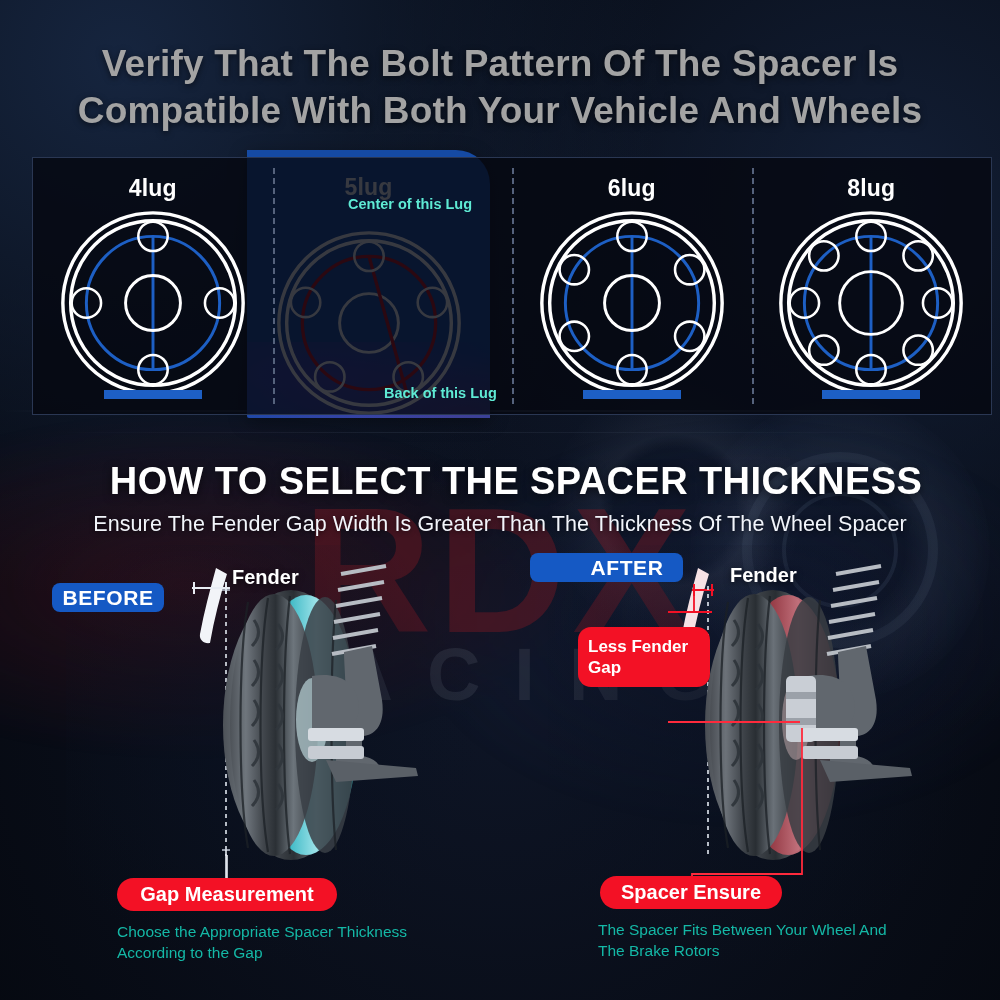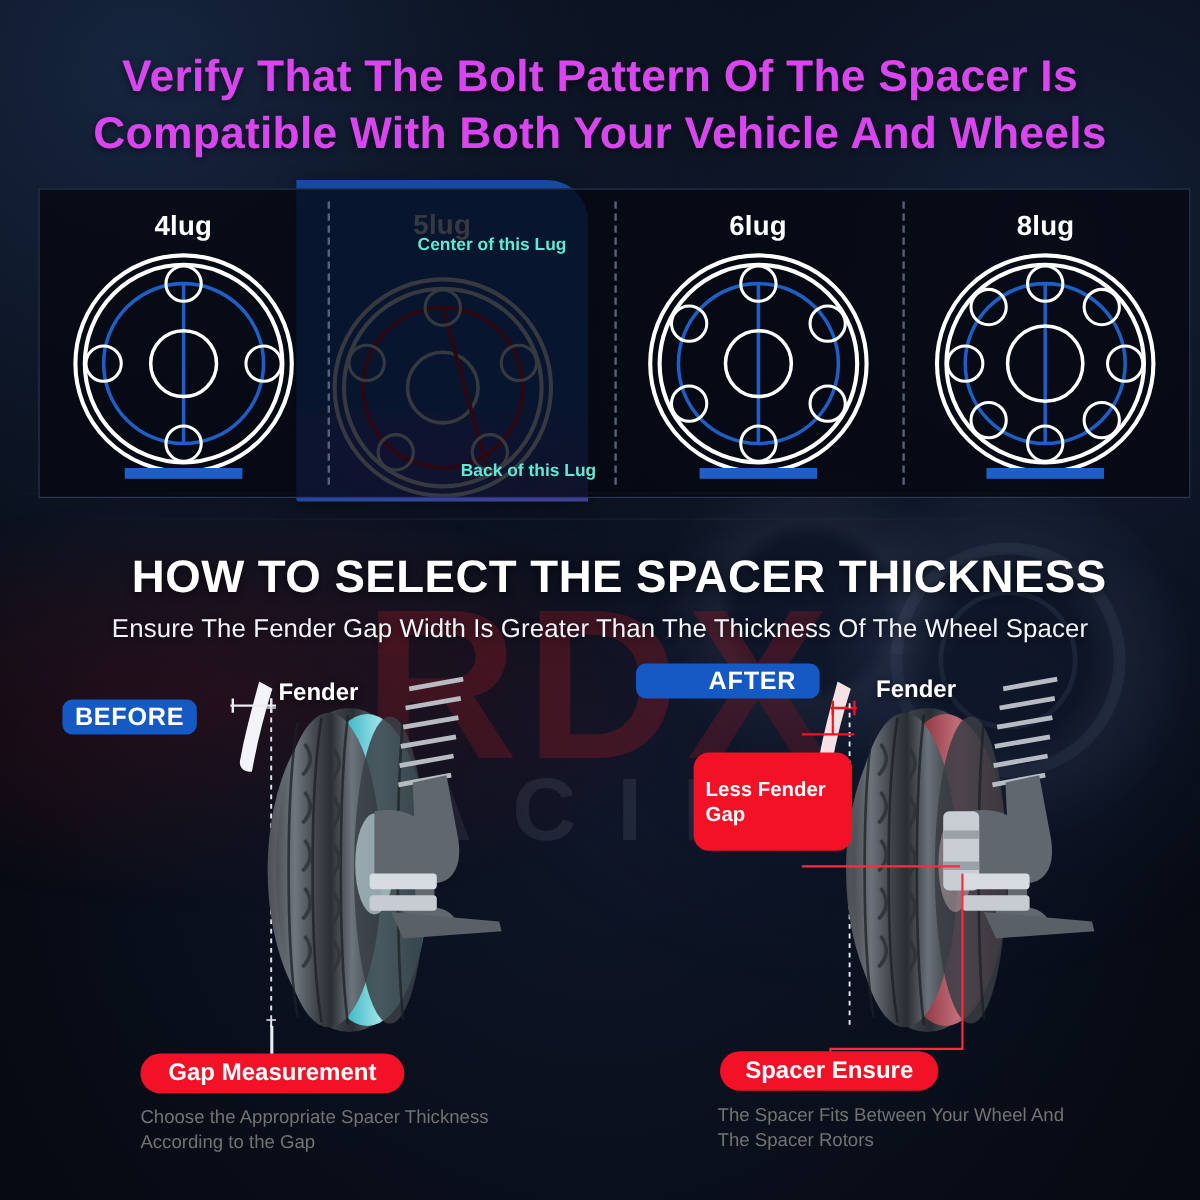--- a/index.html
+++ b/index.html
@@ -42,21 +42,21 @@
   
   .wm{position:absolute;left:0;right:0;top:498px;text-align:center;pointer-events:none;
       user-select:none;}
   .wm .wm1{font-size:178px;font-weight:700;letter-spacing:6px;line-height:.82;
     color:rgba(132,26,34,0.40);font-family:"Liberation Sans",sans-serif;}
   .wm .wm2{font-size:74px;font-weight:700;letter-spacing:34px;line-height:1;
     color:rgba(70,76,92,0.34);margin-top:-6px;}
 
   
   .headline{position:absolute;left:0;right:0;top:40px;text-align:center;z-index:6;}
-  .headline .l{display:block;color:#d946ef;font-size:37px;font-weight:700;
+  .headline .l{display:block;color:#a3a3a3;font-size:37px;font-weight:700;
     letter-spacing:.2px;line-height:47px;text-shadow:0 2px 6px rgba(0,0,0,.55);}
 
   
   .lugframe{position:absolute;left:32px;top:157px;width:960px;height:258px;z-index:5;
     border:1px solid #2a3753;background:rgba(5,8,16,0.80);box-sizing:border-box;}
   .lugrow{position:absolute;inset:0;display:flex;}
   .lugcell{position:relative;flex:1 1 25%;display:flex;flex-direction:column;align-items:center;}
   .divider{position:absolute;top:10px;bottom:10px;width:0;border-left:2px dashed #55627c;}
   .d1{left:25%}.d2{left:50%}.d3{left:75%}
   .lugtitle{position:relative;z-index:3;color:#fff;font-size:23px;font-weight:700;margin-top:17px;
@@ -83,27 +83,27 @@
     letter-spacing:.1px;text-shadow:0 1px 5px rgba(0,0,0,.6);}
 
   
   .badge{position:absolute;z-index:8;display:flex;align-items:center;justify-content:center;
     color:#fff;font-weight:700;}
   .badge-blue{background:#1559c4;border-radius:9px;font-size:21px;letter-spacing:.6px;}
   .badge-red{background:#f31125;border-radius:22px;font-size:21.5px;}
   .b-before{left:52px;top:553px;width:112px;height:29px;border-radius:8px;margin-top:30px;}
   .b-after{left:530px;top:553px;width:112px;height:29px;border-radius:8px;padding-left:41px;}
   .b-lessgap{left:578px;top:627px;width:112px;height:50px;border-radius:13px;
-    flex-direction:column;align-items:flex-start;padding:16px 10px;font-size:17px;
+    flex-direction:column;align-items:flex-start;padding:5px 10px;font-size:17px;
     line-height:21px;justify-content:center;}
   .b-gapmeas{left:117px;top:878px;width:220px;height:33px;border-radius:17px;font-size:20px;}
   .b-spacer{left:600px;top:876px;width:182px;height:33px;border-radius:17px;font-size:20px;}
 
   
-  .caption{position:absolute;z-index:8;color:#737373;font-size:15.5px;line-height:21px;}
+  .caption{position:absolute;z-index:8;color:#14b8a6;font-size:15.5px;line-height:21px;}
   .c-left{left:117px;top:921px;width:330px;}
   .c-right{left:598px;top:919px;width:330px;}
 
   
   .fenderlbl{position:absolute;z-index:8;color:#fff;font-size:20px;font-weight:700;
     text-shadow:0 2px 6px rgba(0,0,0,.6);}
   .f-left{left:232px;top:566px;}
   .f-right{left:730px;top:564px;}
 
   
@@ -426,16 +426,16 @@
     <span>Less Fender</span>
     <span>Gap</span>
   </div>
 
   <svg class="svgabs" style="left:690px;top:728px" width="120" height="152" viewBox="0 0 120 152">
     <polyline points="112,0 112,146 2,146 2,152" fill="none" stroke="#ff2a3c" stroke-width="1.8"></polyline>
   </svg>
   <div class="badge badge-red b-spacer">Spacer Ensure</div>
   <div class="caption c-right">
     <div>The Spacer Fits Between Your Wheel And</div>
-    <div> The Spacer Rotors</div>
+    <div> The Brake Rotors</div>
   </div>
 
 </div>
 
 </body></html>

